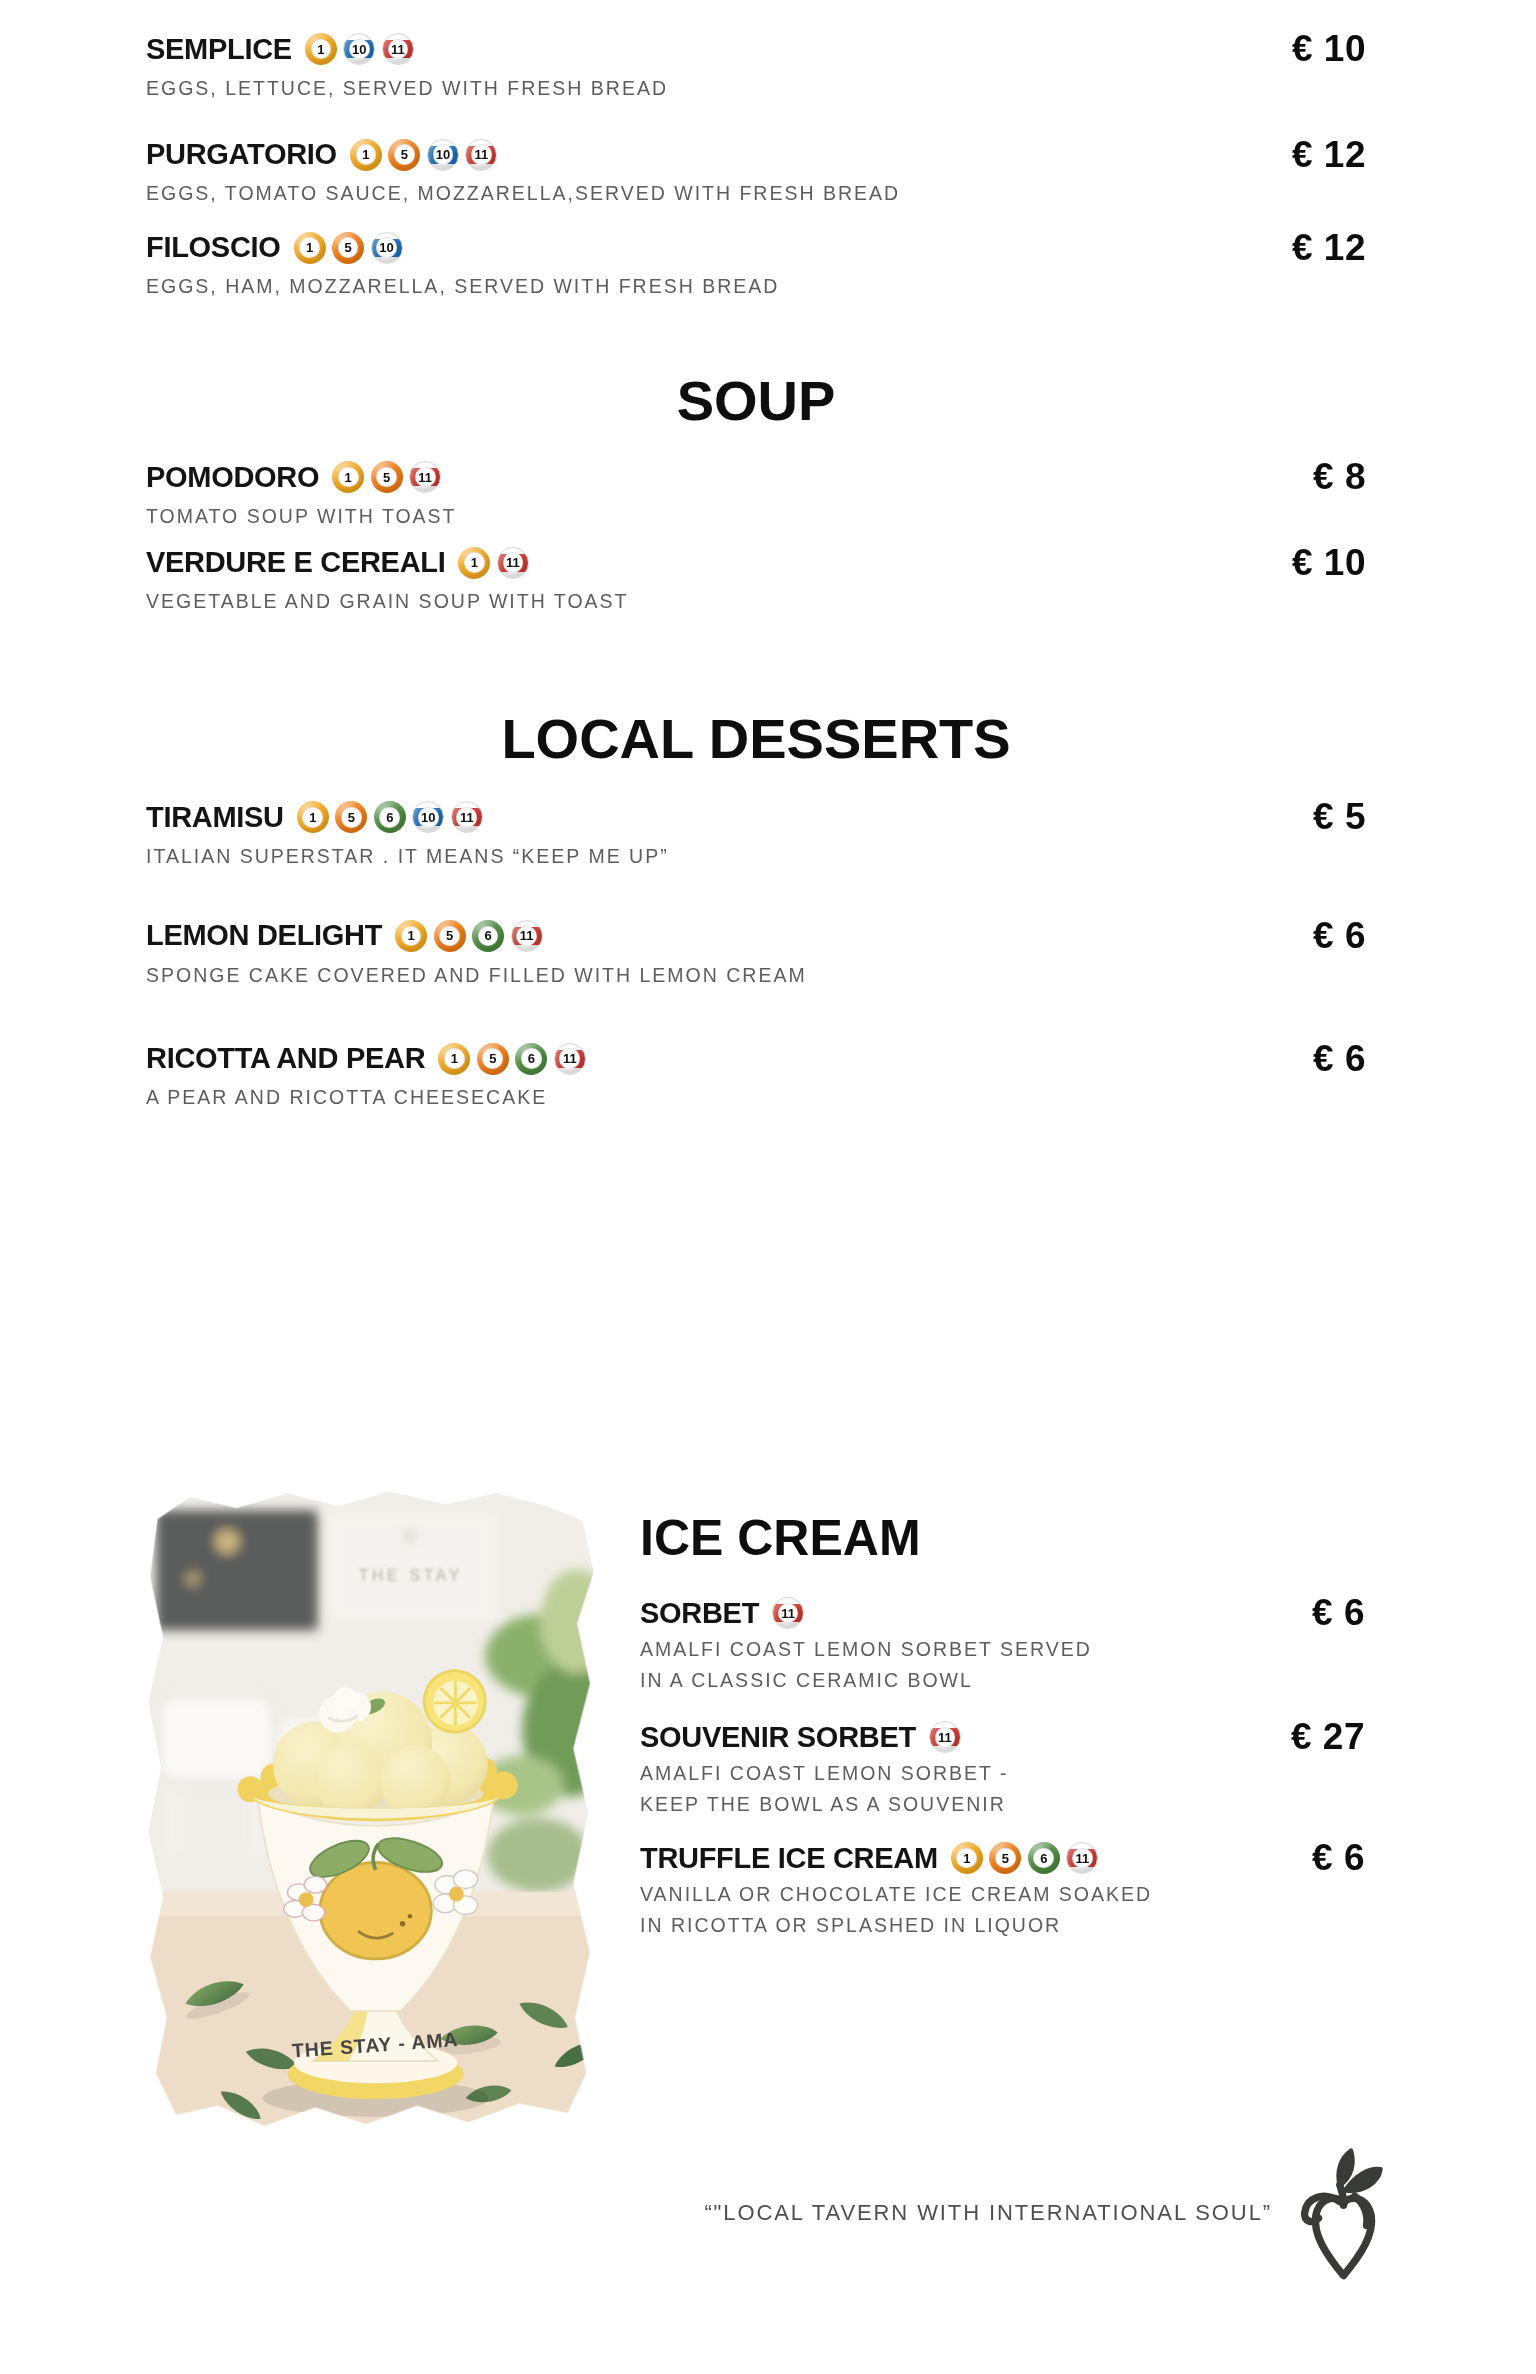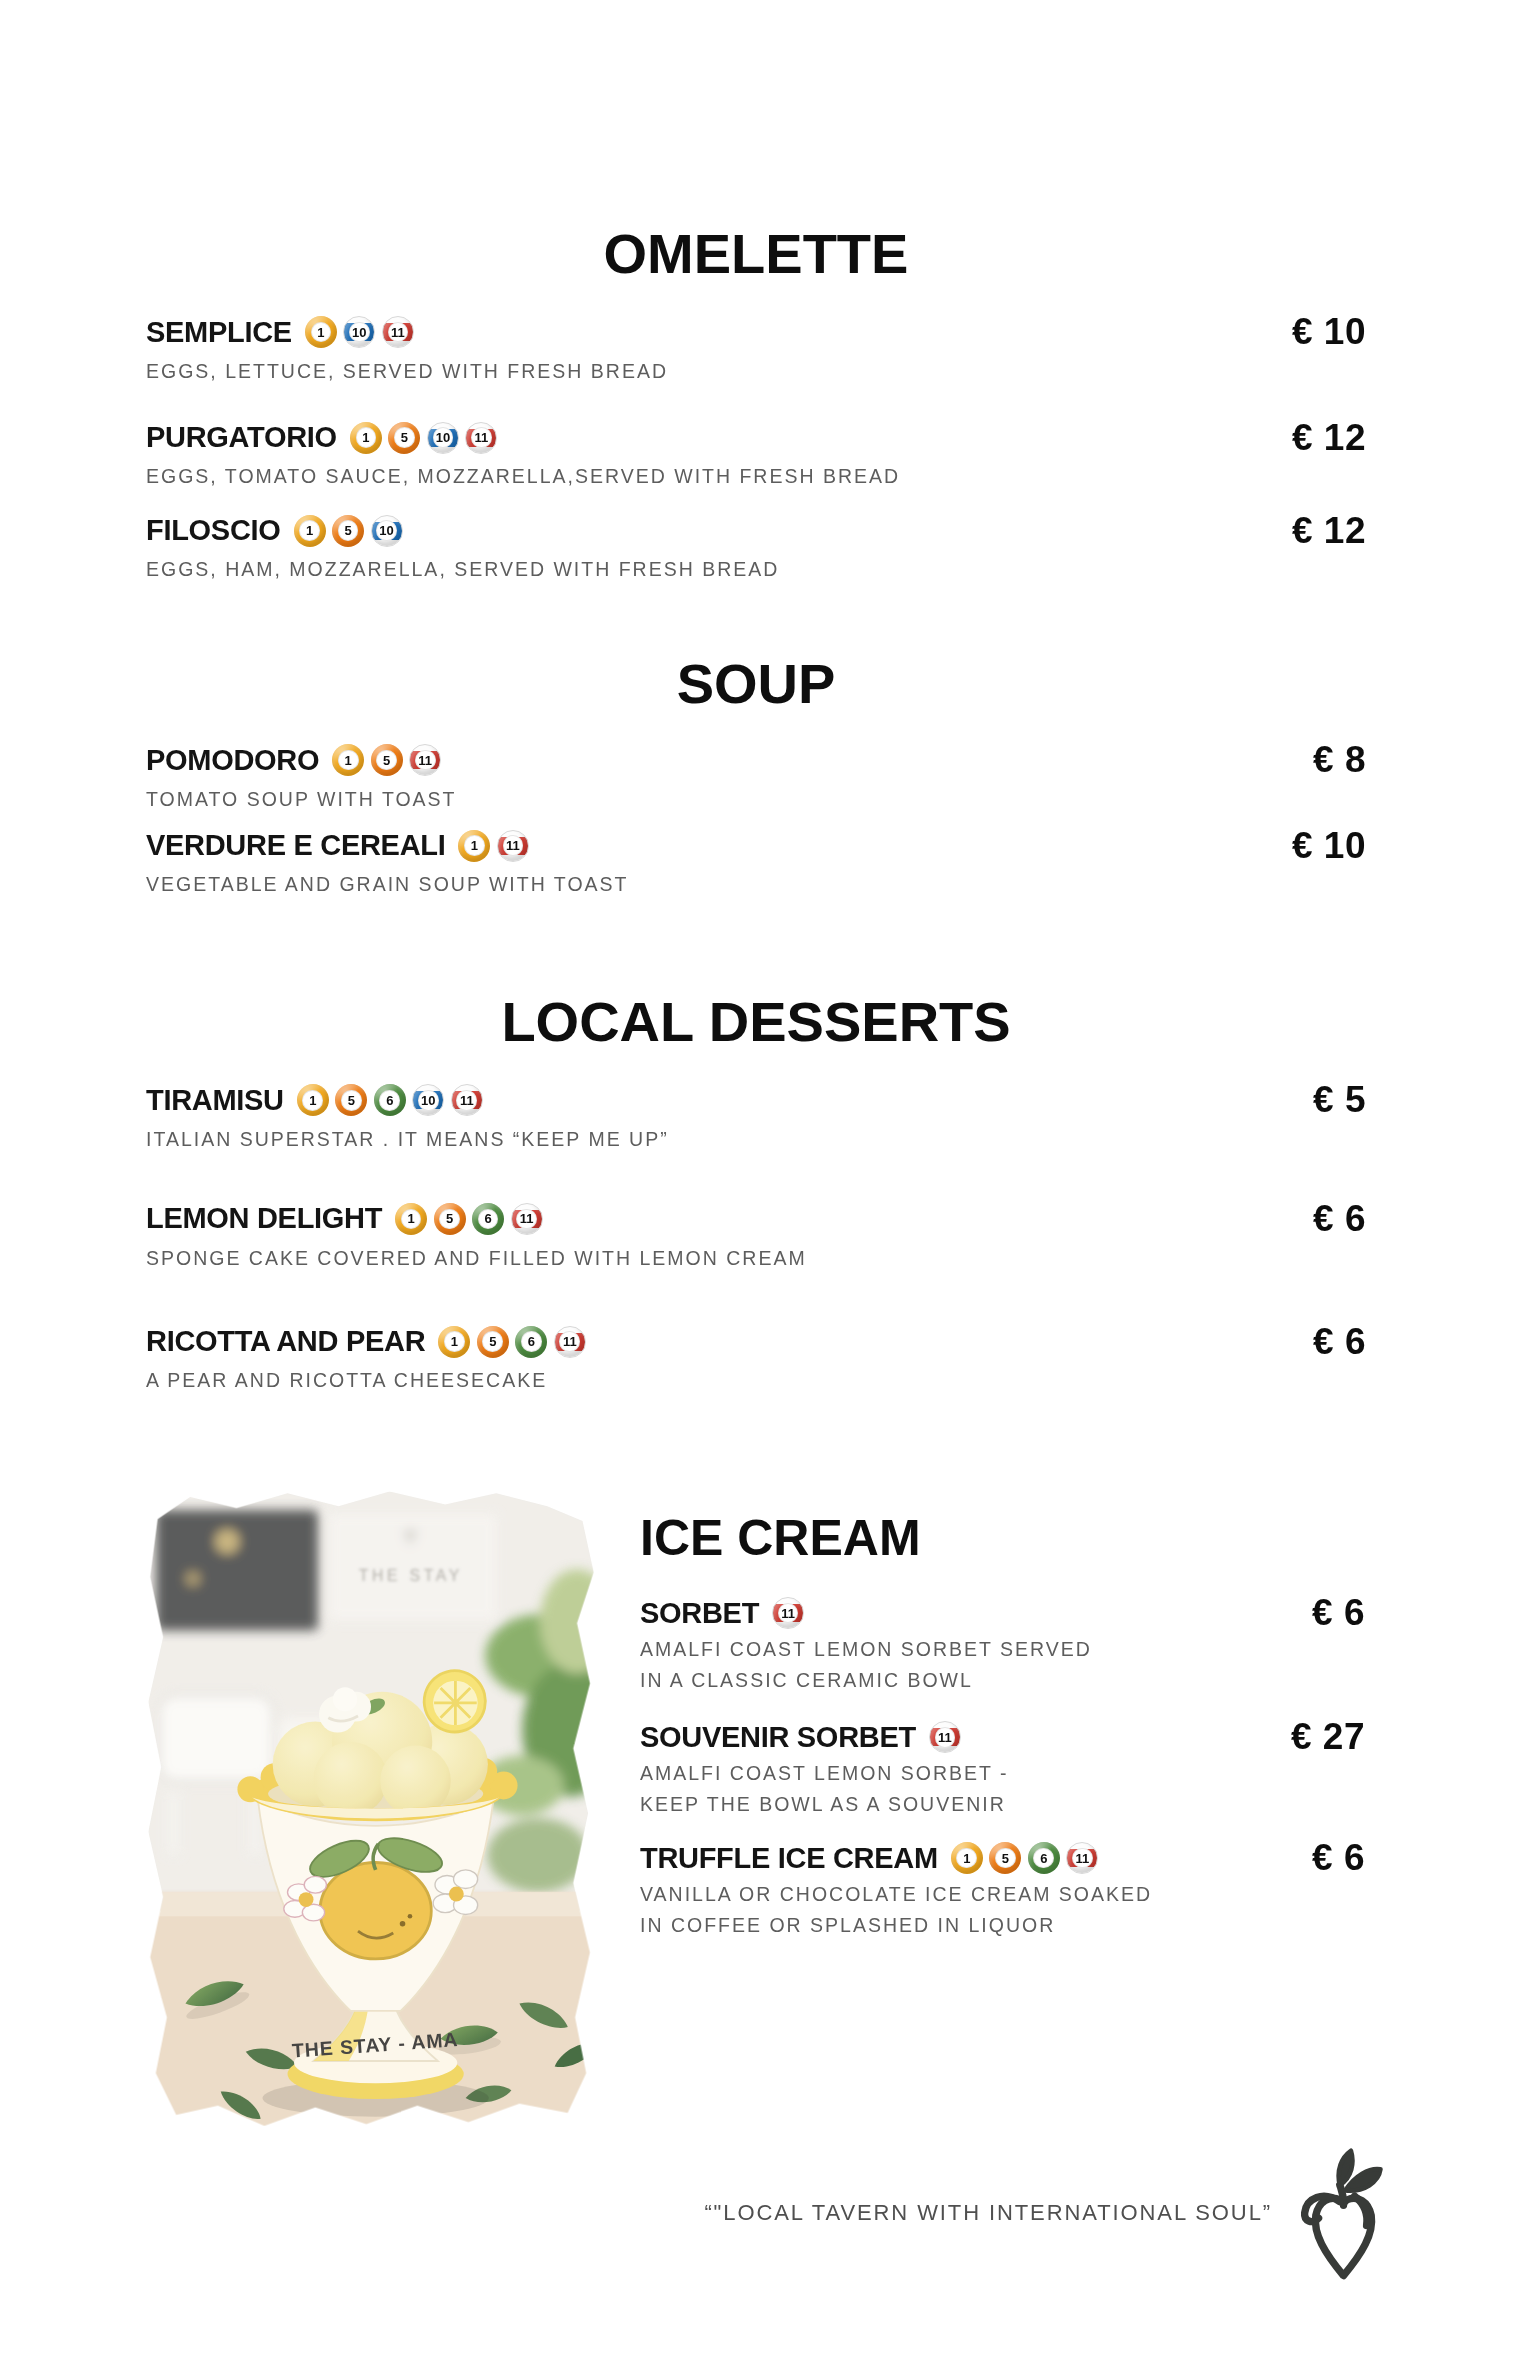--- a/index.html
+++ b/index.html
@@ -54,21 +54,20 @@
     position:absolute;right:264px;top:2200px;font-size:22px;letter-spacing:1.9px;
     color:#4f4f4f;white-space:nowrap;
   }
   #footer-logo{position:absolute;left:1297px;top:2148px;width:93px;height:134px;}
 </style>
 </head>
 <body>
 
 <div class="menu-col" id="main-sections">
     <div class="menu-section sec-0">
-      <div class="section-title">OMELETTE</div>
       <div class="menu-item item-0-0">
         <div class="item-row">
           <div class="name-wrap">
             <span class="item-name">SEMPLICE</span>
             <span class="balls">
               <span class="ball solid" style="--c: #f2a81d;">
                 <span class="num">1</span>
               </span>
               <span class="ball stripe" style="--c: #1d6fba;">
                 <span class="num">10</span>
@@ -429,21 +428,21 @@
                 <span class="num">6</span>
               </span>
               <span class="ball stripe" style="--c: #d03a31;">
                 <span class="num">11</span>
               </span>
             </span>
           </div>
           <span class="item-price">€ 6</span>
         </div>
         <div class="item-desc">VANILLA OR CHOCOLATE ICE CREAM SOAKED</div>
-        <div class="item-desc">IN COFFEE OR SPLASHED IN LIQUOR</div>
+        <div class="item-desc">IN RICOTTA OR SPLASHED IN LIQUOR</div>
       </div>
     </div>
 </div>
 
 <div id="footer-quote">“"LOCAL TAVERN WITH INTERNATIONAL SOUL”</div>
 <div id="footer-logo">
   <svg width="93" height="134" viewBox="0 0 100 145">
     <g fill="none" stroke="#383b38" stroke-width="8" stroke-linecap="round" stroke-linejoin="round">
       <path d="M50,138 C30,114 17,93 20,73 C23,58 35,51 46,56 C49,58 50,60 50,62 C50,60 51,58 54,56 C65,51 77,58 80,73 C83,93 70,114 50,138 Z"></path>
       <path d="M50,60 C50,50 48,46 46,40"></path>

